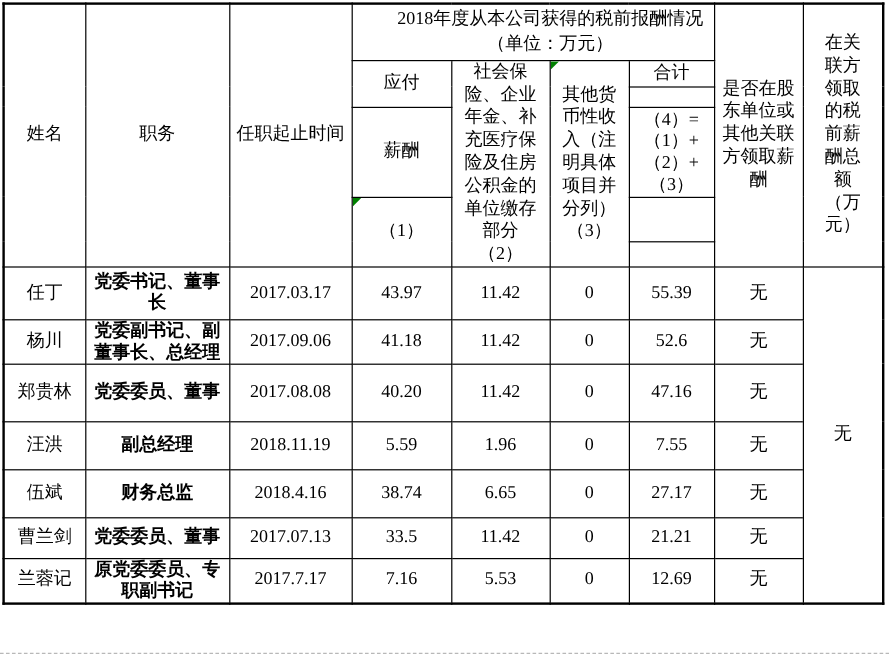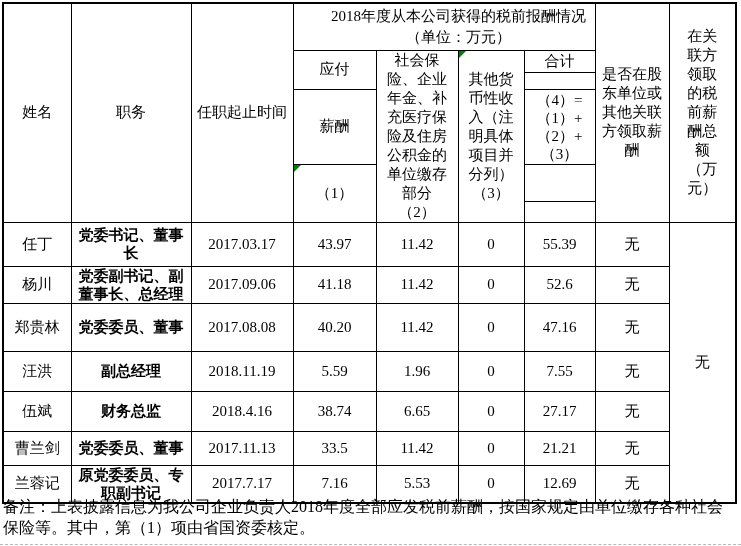--- a/index.html
+++ b/index.html
@@ -148,35 +148,34 @@
         <td>2018.4.16</td>
         <td>38.74</td>
         <td>6.65</td>
         <td>0</td>
         <td>27.17</td>
         <td>无</td>
       </tr>
       <tr style="height:34px">
         <td>曹兰剑</td>
         <td class="pos">党委委员、董事</td>
-        <td>2017.11.13</td>
+        <td>2017.07.13</td>
         <td>33.5</td>
         <td>11.42</td>
         <td>0</td>
         <td>21.21</td>
         <td>无</td>
       </tr>
       <tr style="height:36px">
         <td>兰蓉记</td>
         <td class="pos">原党委委员、专职副书记</td>
         <td>2017.7.17</td>
         <td>7.16</td>
         <td>5.53</td>
         <td>0</td>
         <td>12.69</td>
         <td>无</td>
       </tr>
     </tbody>
   </table>
 
-  <div class="note">备注：上表披露信息为我公司企业负责人2018年度全部应发税前薪酬，按国家规定由单位缴存各种社会保险等。其中，第（1）项由省国资委核定。</div>
   <div class="pagebreak"></div>
 </div>
 
 </body></html>

